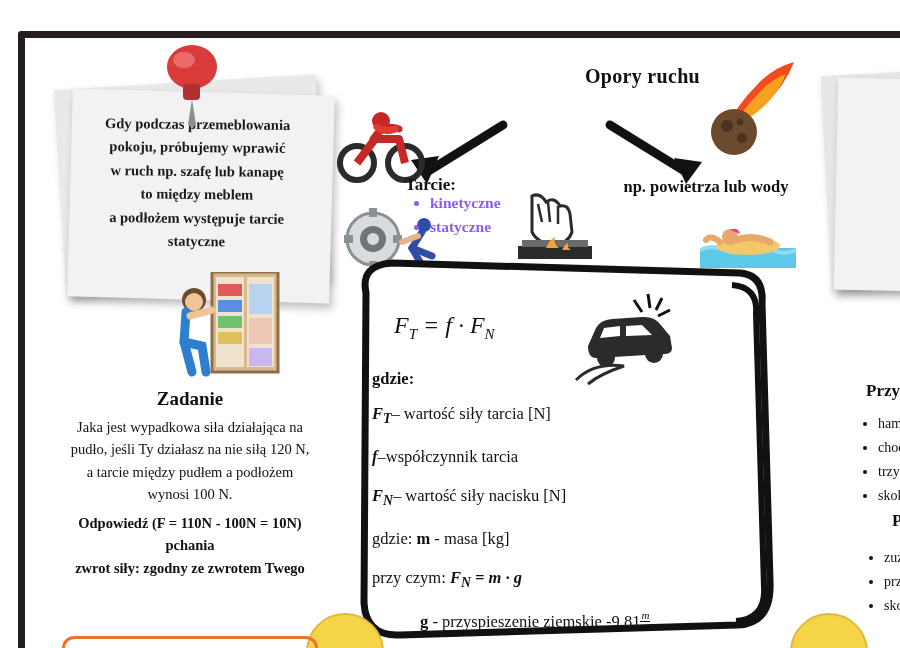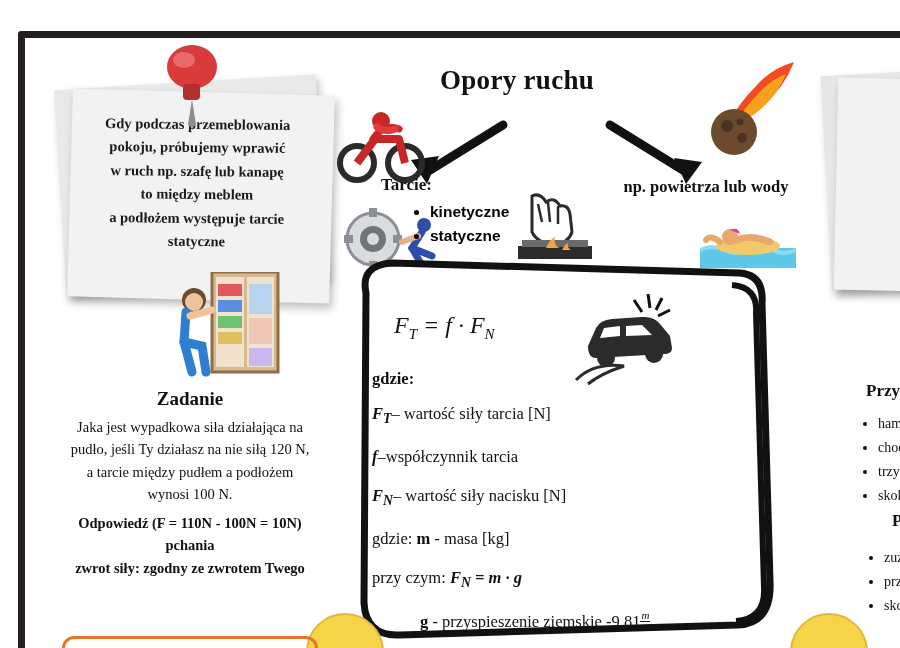--- a/index.html
+++ b/index.html
@@ -32,24 +32,24 @@
     left: 0; top: 0; right: 0; bottom: 0;
     background: #ffffff;
   }
 
   
   #title {
     position: absolute;
     left: 440px;
     top: 65px;
     width: 260px;
-    text-align: left;
-    font-family: "Liberation Serif", serif;
-    font-weight: bold;
-    font-size: 27px;
+    text-align: right;
+    font-family: "Liberation Serif", serif;
+    font-weight: bold;
+    font-size: 20px;
     color: #111111;
     letter-spacing: 0.3px;
   }
 
   
   .arrow-svg { position: absolute; overflow: visible; }
 
   
   #note-left-shadow {
     position: absolute;
@@ -119,35 +119,35 @@
     font-family: "Liberation Serif", serif;
     font-weight: bold;
     font-size: 14.5px;
     line-height: 1.62;
     color: #1a1a1a;
   }
 
   
   #tarcie-label {
     position: absolute;
-    left: 381px;
+    left: 405px;
     top: 175px;
     font-family: "Liberation Serif", serif;
     font-weight: bold;
     font-size: 17px;
     color: #111;
   }
   #tarcie-bullets {
     position: absolute;
     left: 418px;
-    top: 200px;
-    font-family: Liberation Sans, sans-serif;
+    top: 191px;
+    font-family: Liberation Serif, serif;
     font-weight: bold;
     font-size: 15.5px;
-    color: #000000;
+    color: #8b5cf6;
     line-height: 1.55;
   }
   #tarcie-bullets li { margin-left: -6px; }
   ul { margin: 0; padding-left: 18px; }
 
   
   #opor-label {
     position: absolute;
     left: 596px;
     top: 175px;

